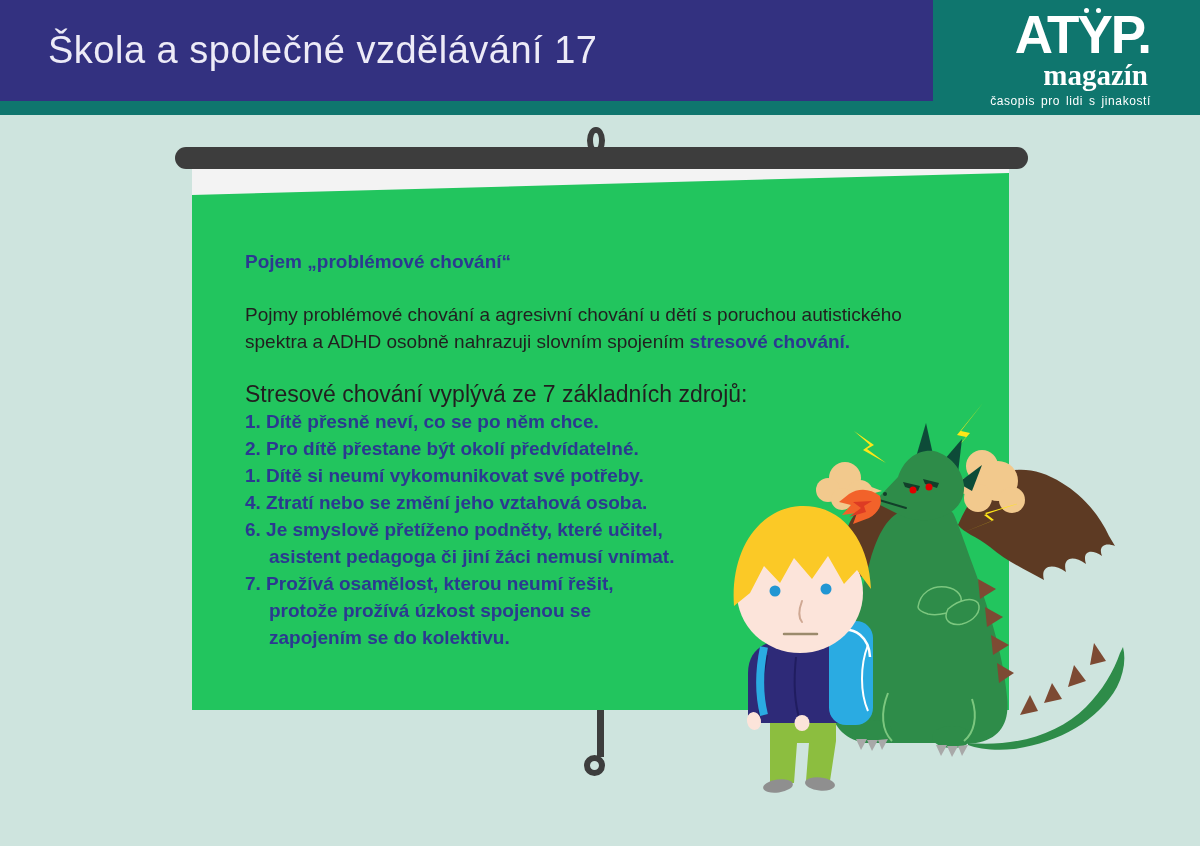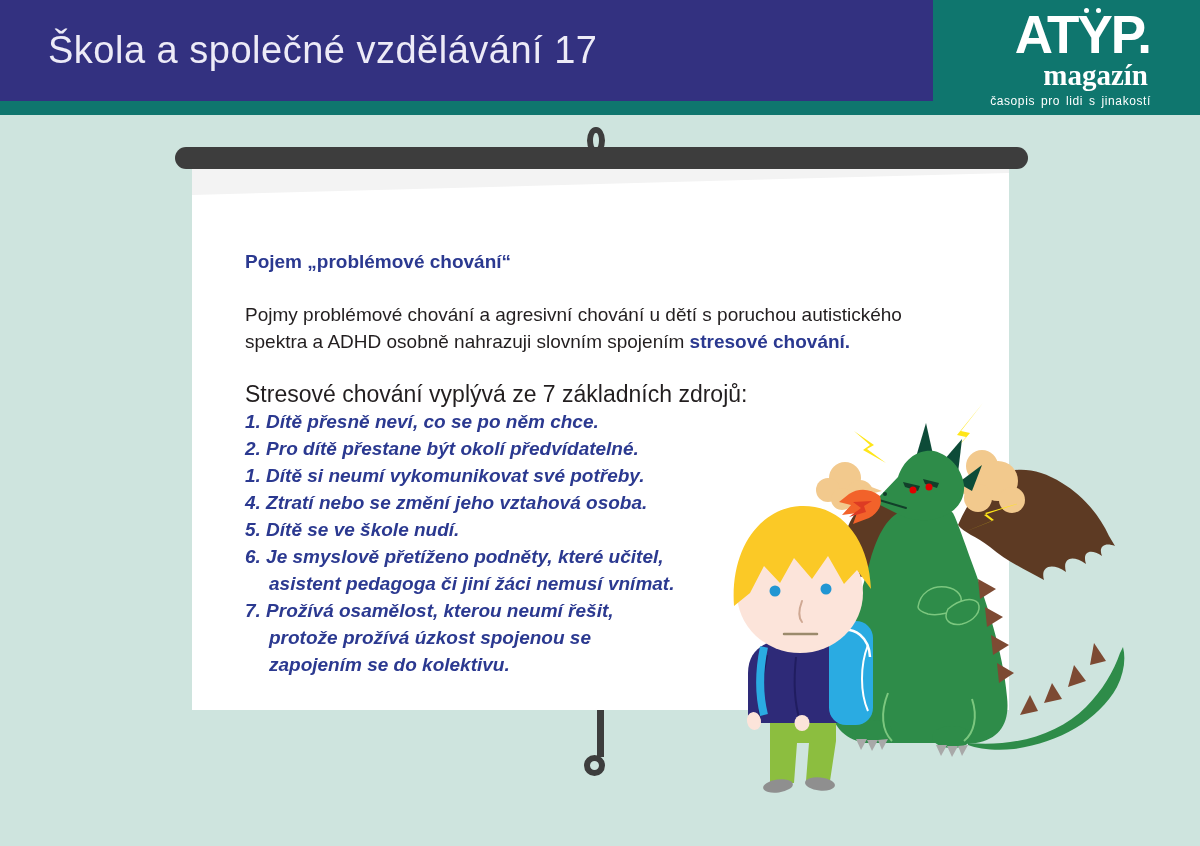--- a/index.html
+++ b/index.html
@@ -14,33 +14,33 @@
   .logo { position:absolute; top:0; left:933px; width:267px; height:115px; color:#fff; }
   .logo-word { position:absolute; top:8px; right:50px; font-size:53px; font-weight:bold; letter-spacing:-2px; line-height:1; }
   .logo-y { position:relative; display:inline-block; }
   .logo-y-dots { position:absolute; top:0px; left:7px; width:5px; height:5px; background:#fff; border-radius:50%; box-shadow:12px 0 0 #fff; }
   .logo-name { position:absolute; top:61px; right:52px; font-family:Liberation Serif, serif; font-weight:bold; font-size:29px; line-height:1; }
   .logo-tagline { position:absolute; top:94px; right:49px; font-family:Liberation Sans, sans-serif; font-size:12px; letter-spacing:.6px; word-spacing:2px; white-space:nowrap; }
 
   
   .hook-ring { position:absolute; left:587px; top:127px; width:18px; height:27px; border:6px solid #3d3d3d; border-radius:50%/52%; }
   .screen-bar { position:absolute; left:175px; top:147px; width:853px; height:22px; background:#3d3d3d; border-radius:11px; }
-  .screen { position:absolute; left:192px; top:169px; width:817px; height:541px; background:#ffffff; }
+  .screen { position:absolute; left:192px; top:169px; width:817px; height:541px; background:#22c55e; }
   .screen-shade { position:absolute; top:0; left:0; width:100%; height:26px; background:#f3f3f3;
                   clip-path:polygon(0 0, 100% 0, 100% 15%, 0 100%); }
   .pull-rod { position:absolute; left:597px; top:710px; width:7px; height:47px; background:#3d3d3d; }
   .pull-ring { position:absolute; left:584px; top:755px; width:21px; height:21px; border:6px solid #3d3d3d; border-radius:50%; }
 
   
   .screen-content { position:absolute; left:53px; top:79px; width:715px; }
   .slide-heading { font-size:19px; font-weight:bold; color:#2b3990; line-height:27px; margin-bottom:26px; white-space:pre; }
   .slide-paragraph { font-size:19px; color:#221e1f; line-height:27px; margin-bottom:26px; white-space:pre; }
   .slide-paragraph .accent { color:#2b3990; font-weight:bold;margin-top:10px; }
   .list-intro { font-size:23px; color:#221e1f; line-height:27px; white-space:pre; }
-  .sources { list-style:none;font-style:italic; }
+  .sources { list-style:none; }
   .sources li { font-size:19px; font-weight:bold; color:#2b3990; line-height:27px; white-space:pre; padding-left:24px; text-indent:-24px; }
 
   .illustration { position:absolute; left:720px; top:393px; width:430px; height:407px; }
 </style>
 </head>
 <body>
 
 <div class="page">
 
   <header class="header">
@@ -63,21 +63,20 @@
       <div class="screen-content">
         <h2 class="slide-heading">Pojem „problémové chování“</h2>
         <p class="slide-paragraph"><span>Pojmy problémové chování a agresivní chování u dětí s poruchou autistického
 spektra a ADHD osobně nahrazuji slovním spojením </span><span class="accent">stresové chování.</span></p>
         <p class="list-intro">Stresové chování vyplývá ze 7 základních zdrojů:</p>
         <ul class="sources">
           <li>1. Dítě přesně neví, co se po něm chce.</li>
           <li>2. Pro dítě přestane být okolí předvídatelné.</li>
           <li>1. Dítě si neumí vykomunikovat své potřeby.</li>
           <li>4. Ztratí nebo se změní jeho vztahová osoba.</li>
-          <li>5. Dítě se ve škole nudí.</li>
           <li>6. Je smyslově přetíženo podněty, které učitel,
 asistent pedagoga či jiní žáci nemusí vnímat.</li>
           <li>7. Prožívá osamělost, kterou neumí řešit,
 protože prožívá úzkost spojenou se
 zapojením se do kolektivu.</li>
         </ul>
       </div>
     </div>
 
     <div class="pull-rod"></div>

